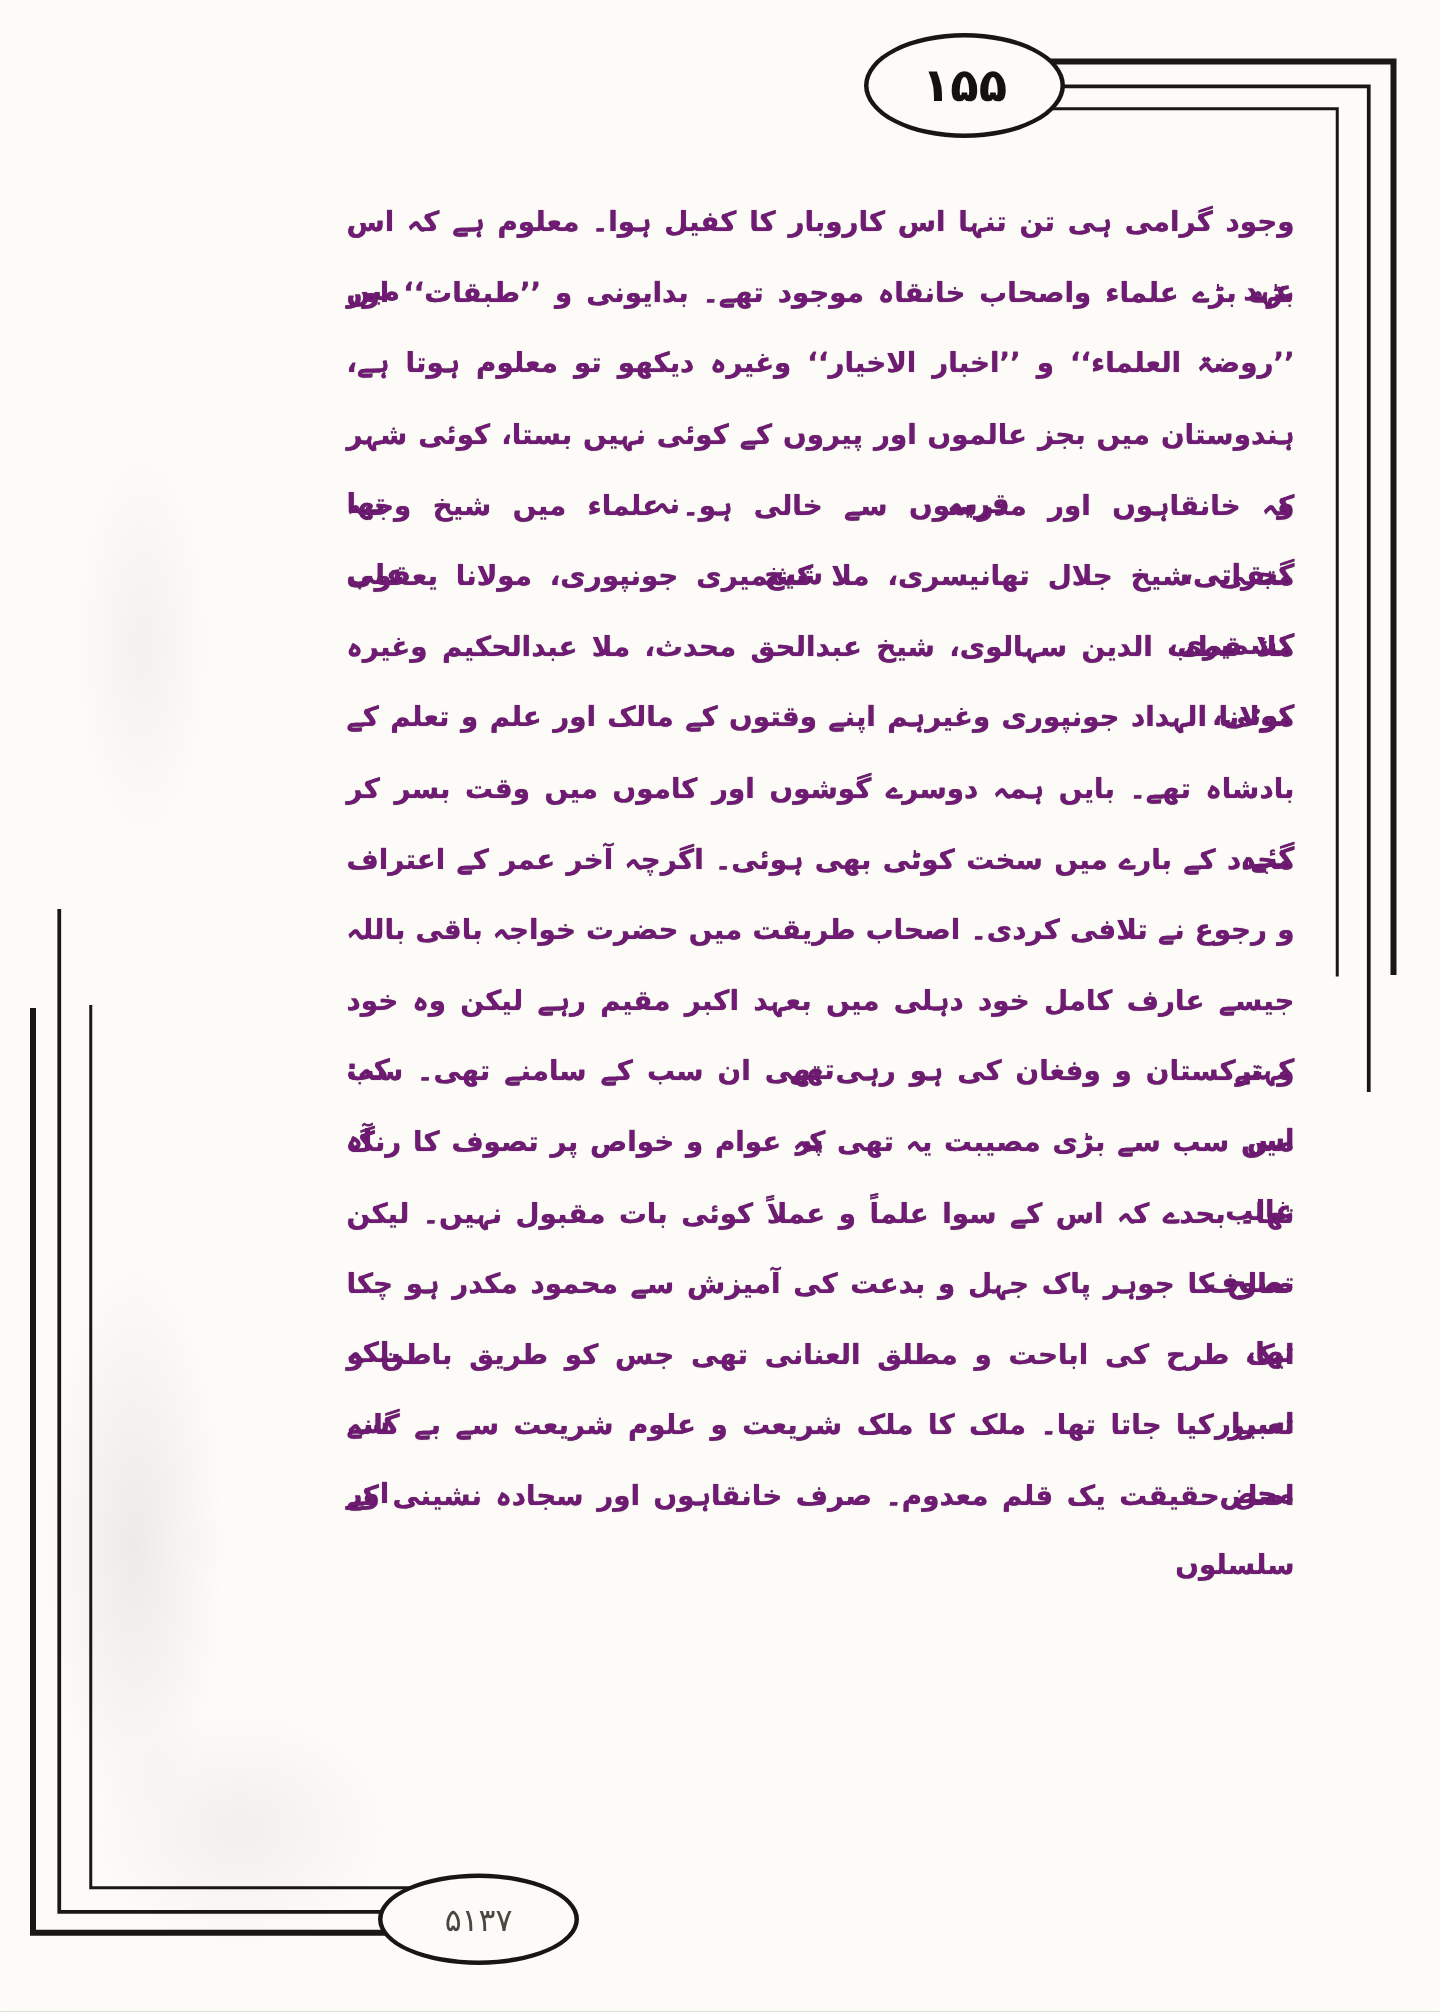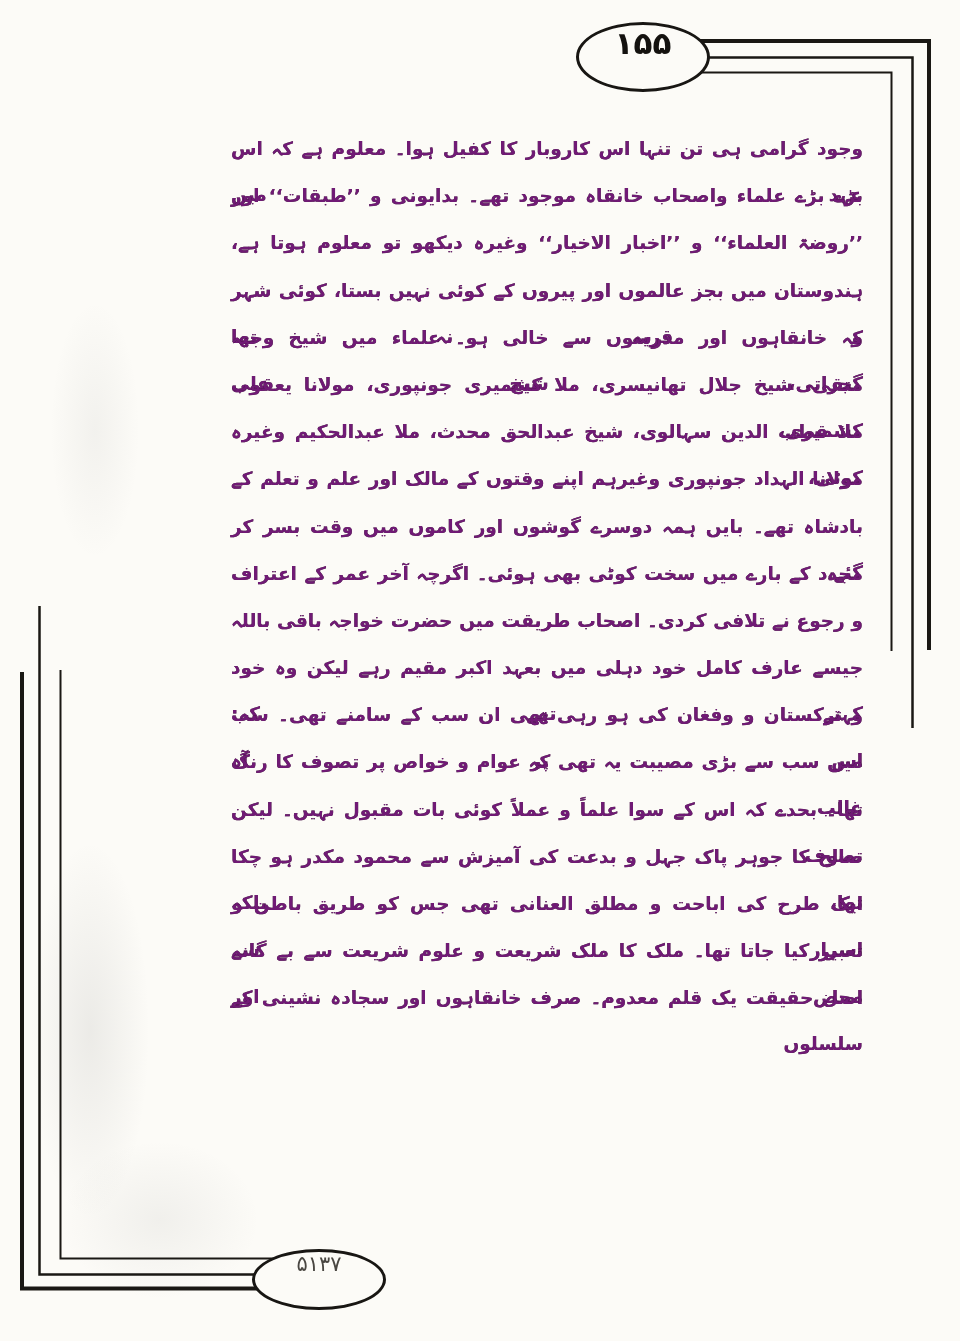--- a/index.html
+++ b/index.html
@@ -21,21 +21,21 @@
   #smudge-left2 { left:50px;  top:300px; width:90px;  height:260px; opacity:.6; }
   #smudge-btm   { left:60px;  top:1140px; width:200px; height:160px; opacity:.7; }
 
   #deco-svg { position:absolute; left:0; top:0; width:960px; height:1341px; }
 
   .oval {
     position:absolute;
     border:3px solid #181613;
     border-radius:50%;
     background:#fcfbf7;
-    display:flex; justify-content:center;
+    display:flex; align-items:center; justify-content:center;
     color:#14120f;
   }
   #page-number-oval { left:576px; top:22px;  width:128px; height:64px; font-size:31px; font-weight:bold; }
   #footer-number-oval { left:252px; top:1249px; width:128px; height:55px; font-size:21px; color:#4a4742; letter-spacing:2px; }
 
   #text-block {
     position:absolute; left:231px; top:126px; width:632px;
   }
   .text-line {
     direction:rtl;

